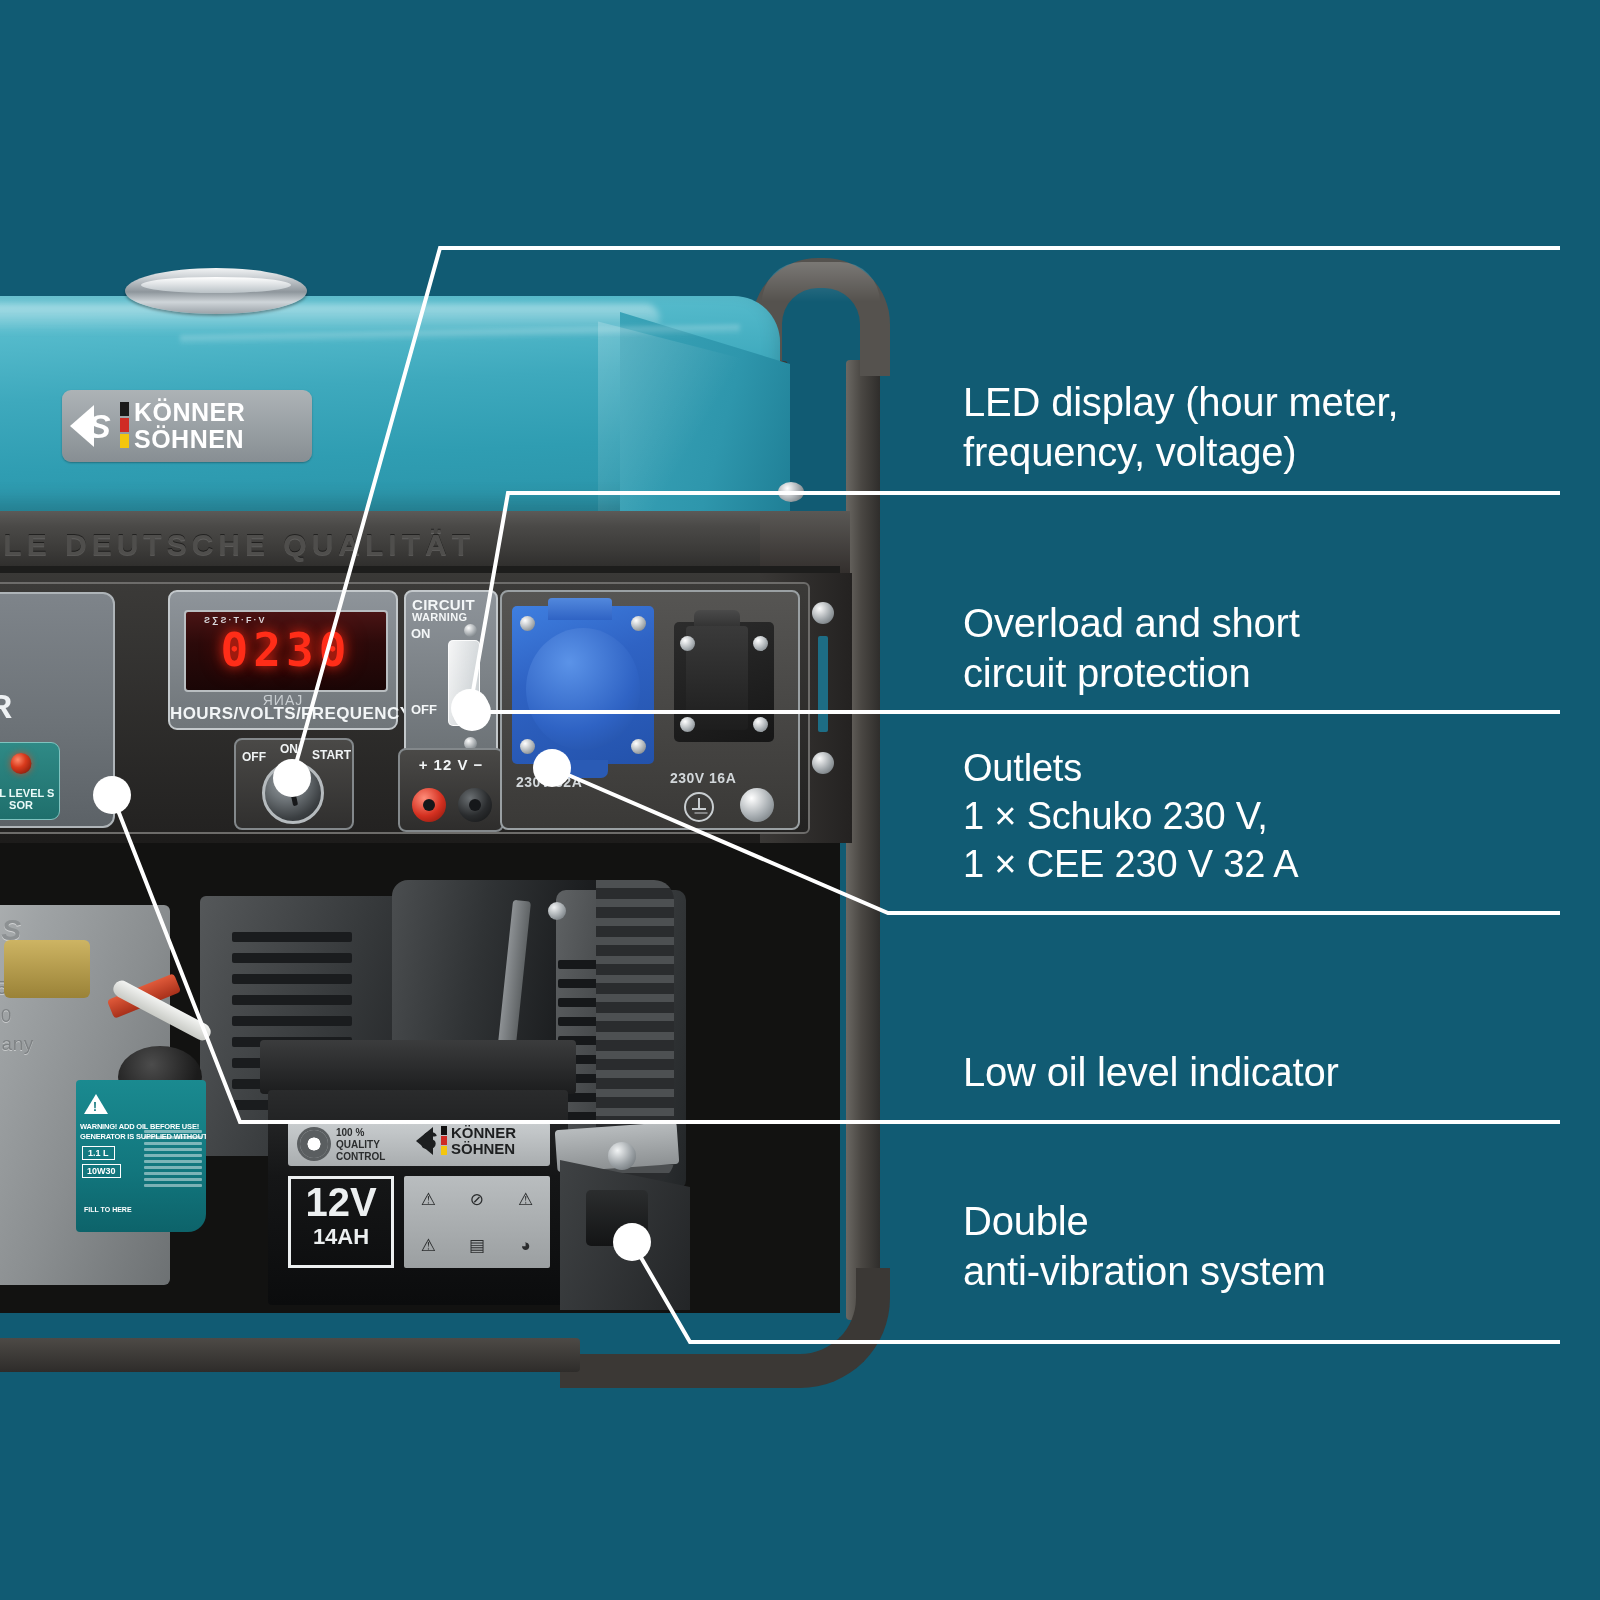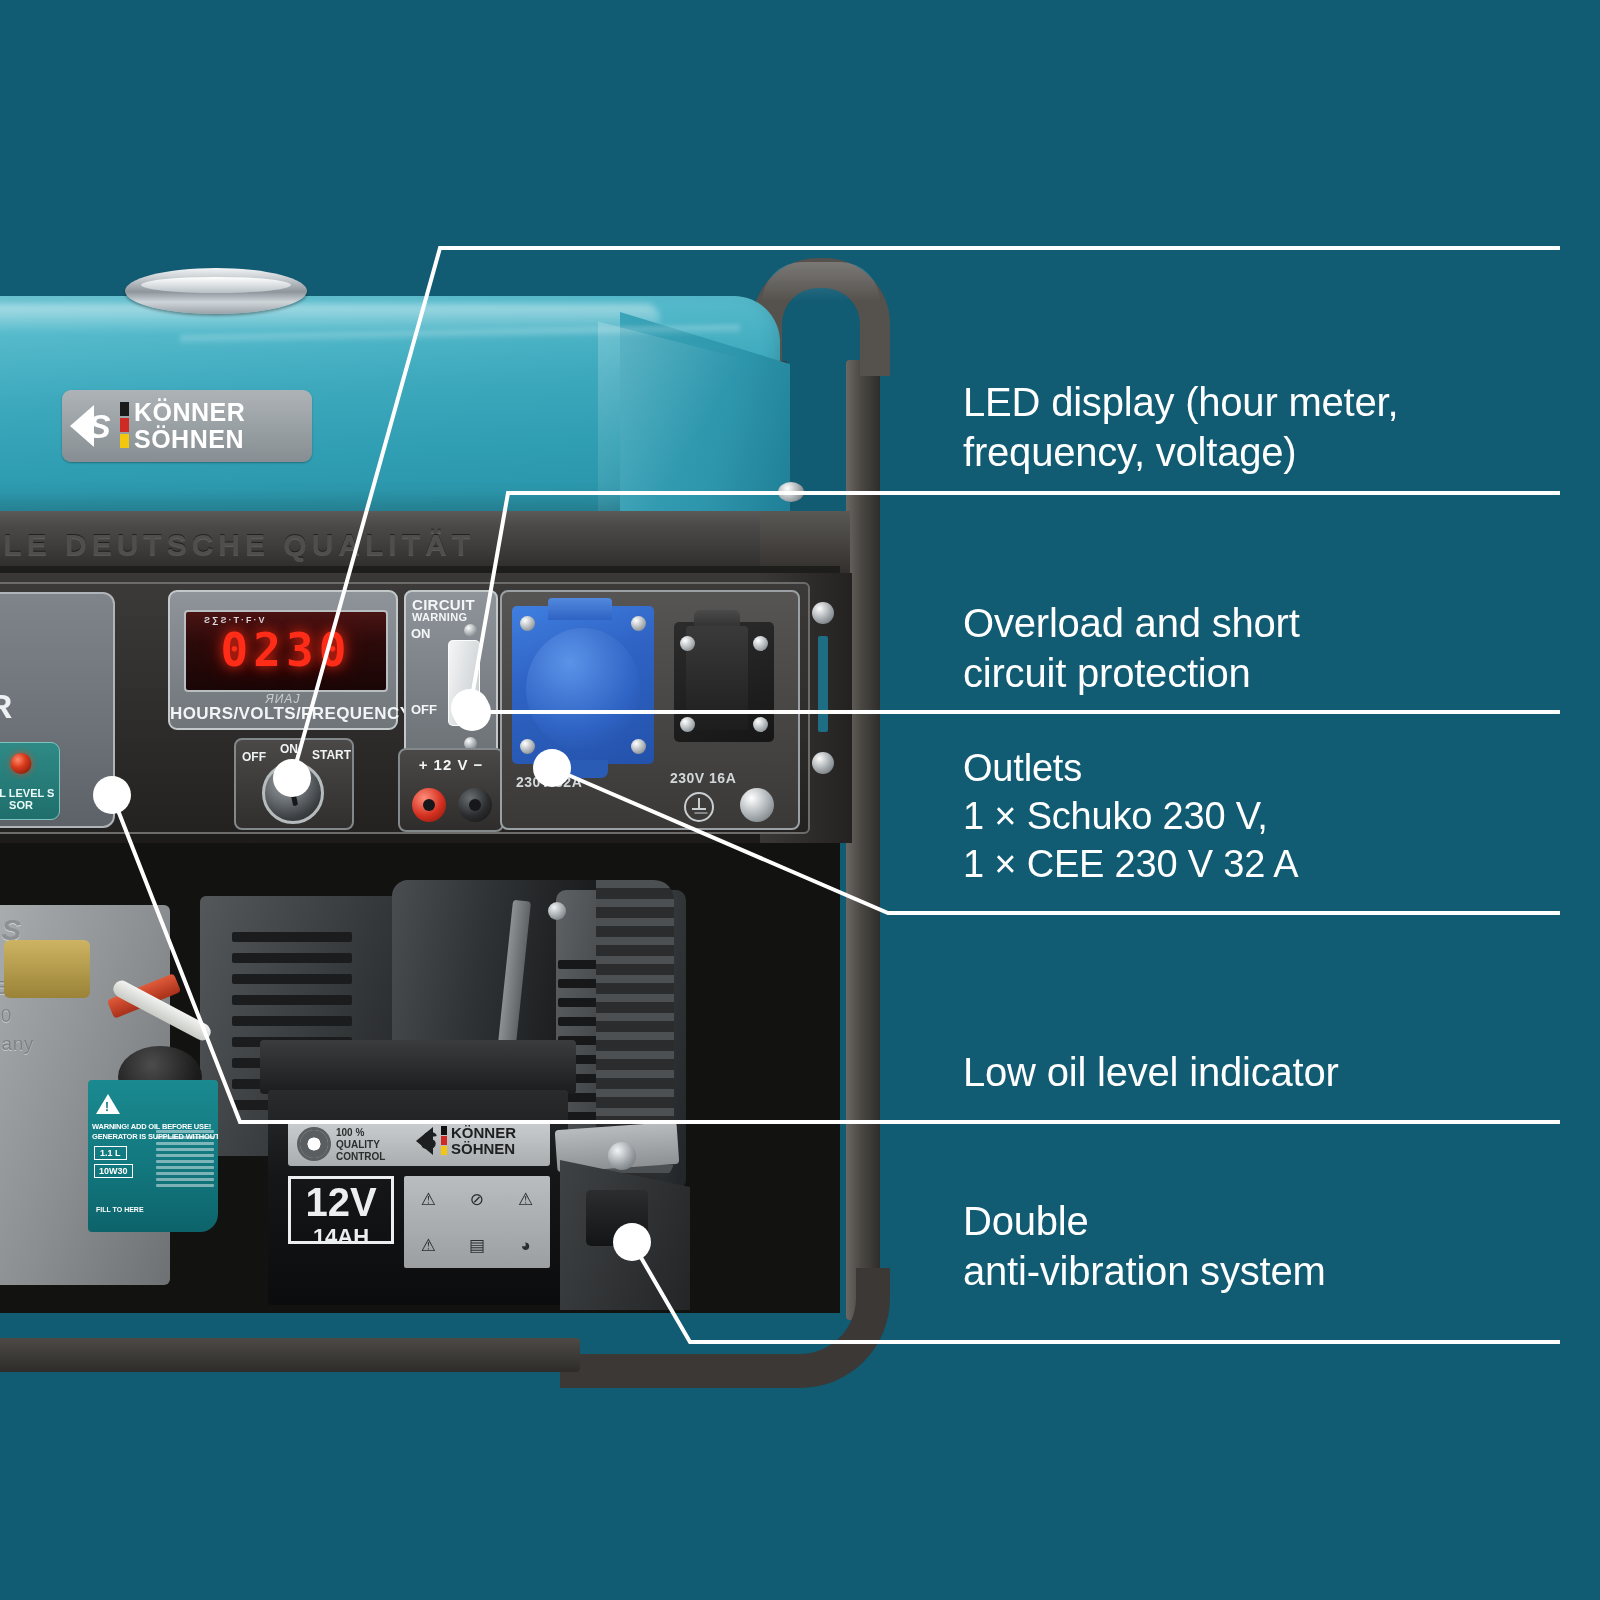--- a/index.html
+++ b/index.html
@@ -135,21 +135,21 @@
     position:absolute;left:14px;top:18px;width:204px;height:82px;border-radius:4px;
     background:linear-gradient(180deg,#4a1414 0%,#2c0a0a 40%,#1a0606 100%);
     border:2px solid #b9bec1;box-sizing:border-box;overflow:hidden;
   }
   .led-digits{
     position:absolute;left:50%;top:50%;transform:translate(-50%,-52%);
     color:#ff2d18;font-family:"DejaVu Sans Mono",monospace;font-size:46px;font-weight:bold;
     letter-spacing:5px;text-shadow:0 0 12px rgba(255,45,24,.85),0 0 24px rgba(255,30,10,.45);
   }
   .led-top{position:absolute;left:18px;top:3px;color:#d9dde0;font-size:9px;letter-spacing:2px;font-weight:bold;}
-  .led-bot{position:absolute;left:50%;transform:translateX(-50%);top:100px;color:#c9ced1;font-size:12px;letter-spacing:1px;font-style:italic;}
+  .led-bot{position:absolute;left:50%;transform:translateX(-50%);top:100px;color:#c9ced1;font-size:14px;letter-spacing:1px;}
   .led-caption{
     position:absolute;left:0;right:0;top:112px;text-align:center;
     color:#f2f5f6;font-size:17px;font-weight:bold;letter-spacing:.4px;
   }
 
   
   .ign-module{
     position:absolute;left:234px;top:738px;width:120px;height:92px;border-radius:8px;
     background:linear-gradient(180deg,#4a4947,#302f2e);border:2px solid #83888b;box-sizing:border-box;
   }
@@ -269,21 +269,21 @@
   .crank-ks{position:absolute;left:28px;top:8px;color:#8d9193;font-size:30px;font-style:italic;font-weight:bold;
     text-shadow:0 1px 0 rgba(255,255,255,.5);}
   .crank-l1{position:absolute;left:-4px;top:72px;color:#7e8284;font-size:19px;letter-spacing:1px;
     text-shadow:0 1px 0 rgba(255,255,255,.45);white-space:nowrap;}
   .crank-l2{position:absolute;left:14px;top:100px;color:#7e8284;font-size:19px;letter-spacing:1px;
     text-shadow:0 1px 0 rgba(255,255,255,.45);}
   .crank-l3{position:absolute;left:-10px;top:128px;color:#7e8284;font-size:19px;letter-spacing:.5px;
     text-shadow:0 1px 0 rgba(255,255,255,.45);white-space:nowrap;}
 
   .oiltag{
-    position:absolute;left:88px;top:1080px;width:130px;height:152px;border-radius:4px 4px 18px 4px;
+    position:absolute;left:76px;top:1080px;width:130px;height:152px;border-radius:4px 4px 18px 4px;
     background:linear-gradient(180deg,#1a8a90 0%,#12767d 60%,#0d636a 100%);
     box-sizing:border-box;overflow:hidden;
   }
   .oiltag .warn{position:absolute;left:8px;top:14px;width:0;height:0;
     border-left:12px solid transparent;border-right:12px solid transparent;border-bottom:20px solid #fff;}
   .oiltag .warn:after{content:"!";position:absolute;left:-3px;top:6px;color:#12767d;font-size:12px;font-weight:bold;}
   .oiltag .w1{position:absolute;left:4px;top:42px;color:#fff;font-size:7.5px;font-weight:bold;letter-spacing:-.2px;white-space:nowrap;}
   .oiltag .w2{position:absolute;left:4px;top:52px;color:#fff;font-size:7.5px;font-weight:bold;letter-spacing:-.2px;white-space:nowrap;}
   .oiltag .box1{position:absolute;left:6px;top:66px;padding:1px 5px;border:1px solid #fff;color:#fff;font-size:9px;font-weight:bold;}
   .oiltag .box2{position:absolute;left:6px;top:84px;padding:1px 4px;border:1px solid #fff;color:#fff;font-size:9px;font-weight:bold;}
@@ -363,21 +363,21 @@
   .batt-ks{position:absolute;left:128px;top:3px;display:flex;align-items:center;}
   .batt-ks .kk{width:0;height:0;border-top:14px solid transparent;border-bottom:14px solid transparent;border-right:17px solid #1d1f20;}
   .batt-ks .ss{margin-left:-12px;color:#1d1f20;font-size:24px;font-weight:bold;font-style:italic;}
   .batt-ks .fl{width:6px;height:30px;margin:0 4px;position:relative;}
   .batt-ks .fl i{position:absolute;left:0;width:6px;height:9px;}
   .batt-ks .fl i:nth-child(1){top:0;background:#111;}
   .batt-ks .fl i:nth-child(2){top:10px;background:#cf2b24;}
   .batt-ks .fl i:nth-child(3){top:20px;background:#f4c60d;}
   .batt-ks .wd{color:#1d1f20;font-size:15px;font-weight:bold;line-height:16px;}
   .batt-12v{
-    position:absolute;left:288px;top:1176px;width:106px;height:68px;
+    position:absolute;left:288px;top:1176px;width:106px;height:92px;
     border:3px solid #eceff0;box-sizing:border-box;color:#eceff0;text-align:center;
   }
   .batt-12v .v{font-size:40px;font-weight:bold;line-height:46px;}
   .batt-12v .ah{font-size:22px;font-weight:bold;line-height:24px;}
   .batt-icons{
     position:absolute;left:404px;top:1176px;width:146px;height:92px;
     background:linear-gradient(180deg,#b9bdbf,#9b9fa1);border-radius:2px;
     display:grid;grid-template-columns:repeat(3,1fr);grid-template-rows:repeat(2,1fr);
     align-items:center;justify-items:center;
   }

